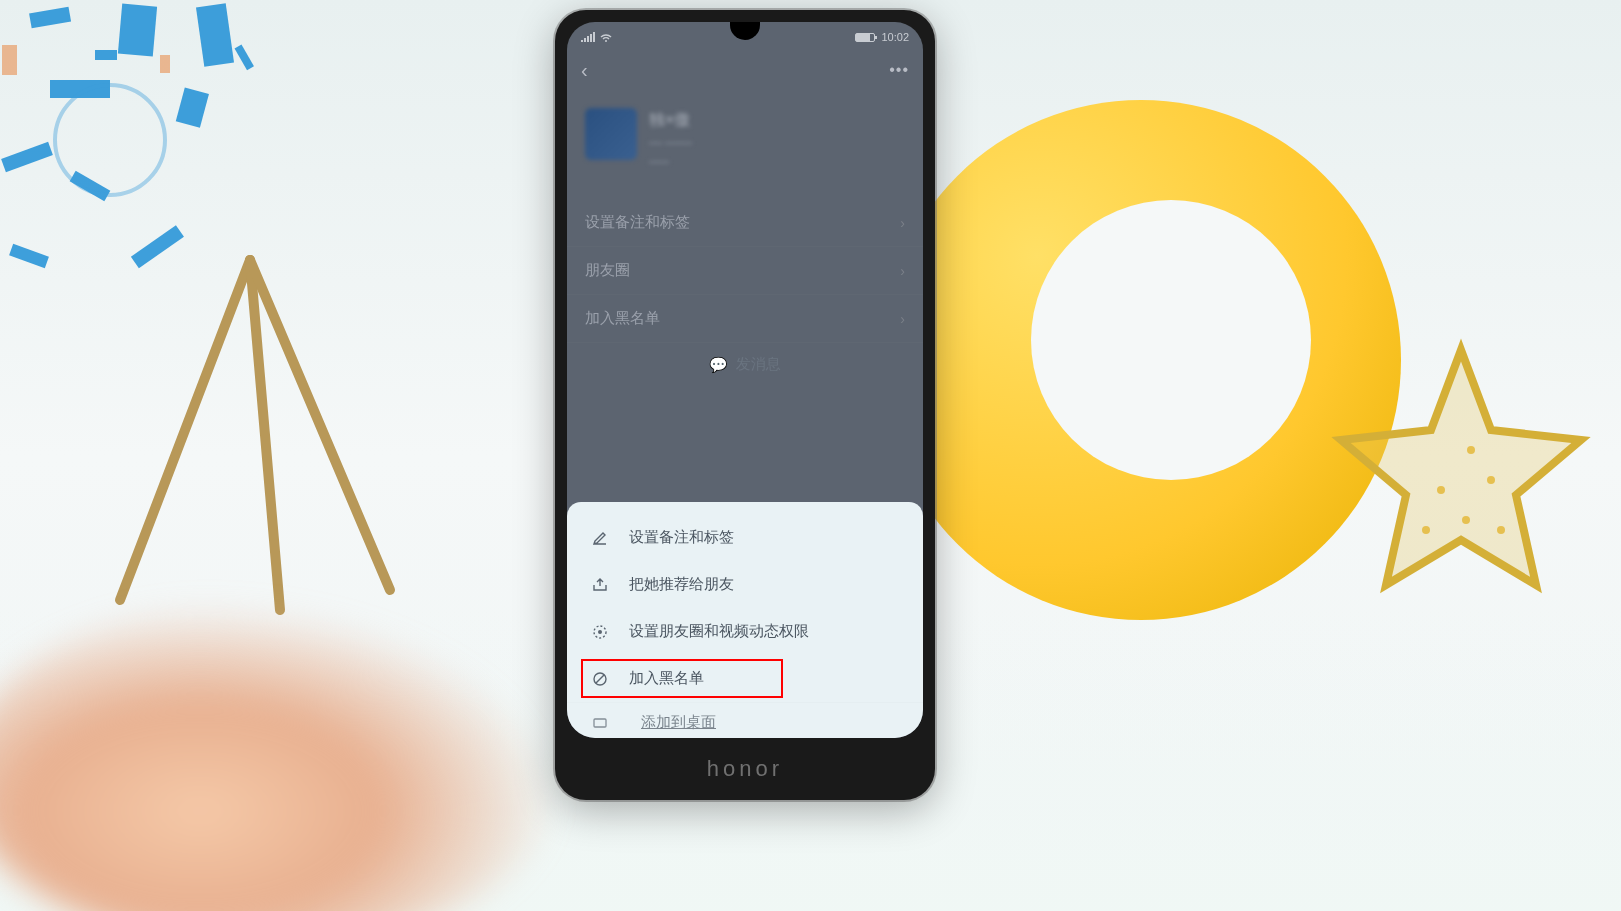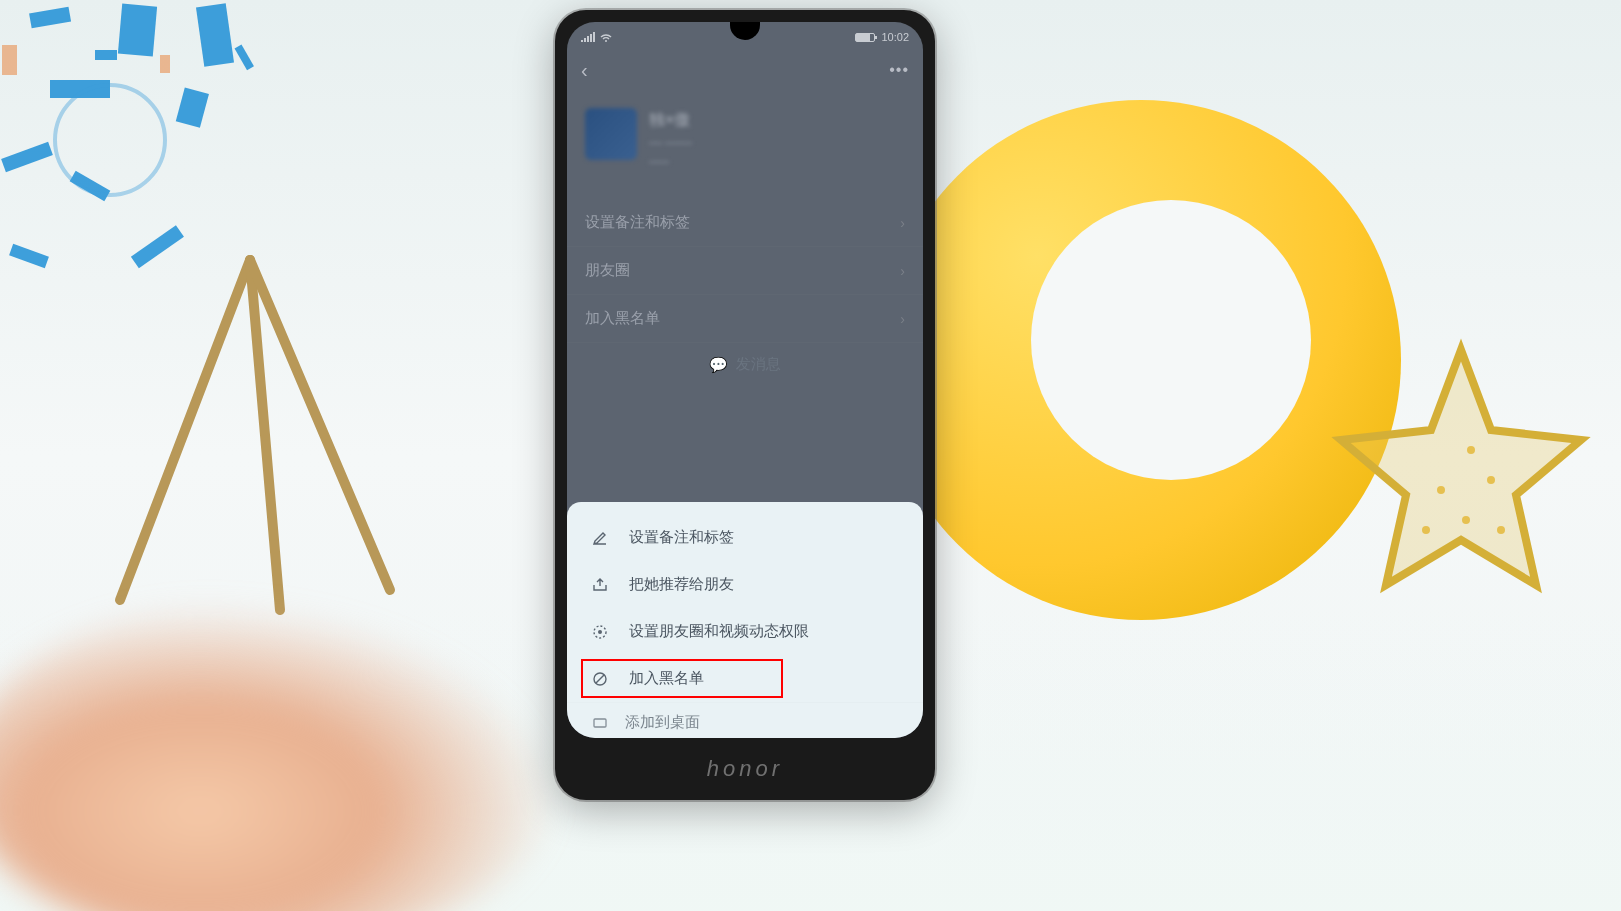--- a/index.html
+++ b/index.html
@@ -93,21 +93,20 @@
     .phone-logo {
       position: absolute;
       bottom: 18px;
       left: 0;
       right: 0;
       text-align: center;
       color: #707070;
       font-size: 22px;
       letter-spacing: 4px;
       font-weight: 300;
-      font-style: italic;
     }
     .screen {
       position: absolute;
       top: 12px;
       left: 12px;
       right: 12px;
       bottom: 62px;
       background: #5c6470;
       border-radius: 28px;
       overflow: hidden;
@@ -236,25 +235,26 @@
       top: 4px;
       bottom: 4px;
       left: 14px;
       right: 140px;
       pointer-events: none;
     }
     .sheet-scroll-cut {
       padding: 10px 24px 0;
       display: flex;
       align-items: center;
-      gap: 16px;
+      gap: 32px;
       color: #4a5560;
       font-size: 15px;
       border-top: 1px solid rgba(0,0,0,0.02);
       opacity: 0.7;
+      text-decoration: underline;
     }
   </style>
 </head>
 <body>
 
 <div class="bg-surface"></div>
 <div class="bg-moon"></div>
 <svg class="bg-abstract" viewBox="0 0 420 320">
   <g fill="#1e8fd6" opacity="0.85">
     <rect x="30" y="10" width="40" height="15" transform="rotate(-10 50 17)"></rect>

